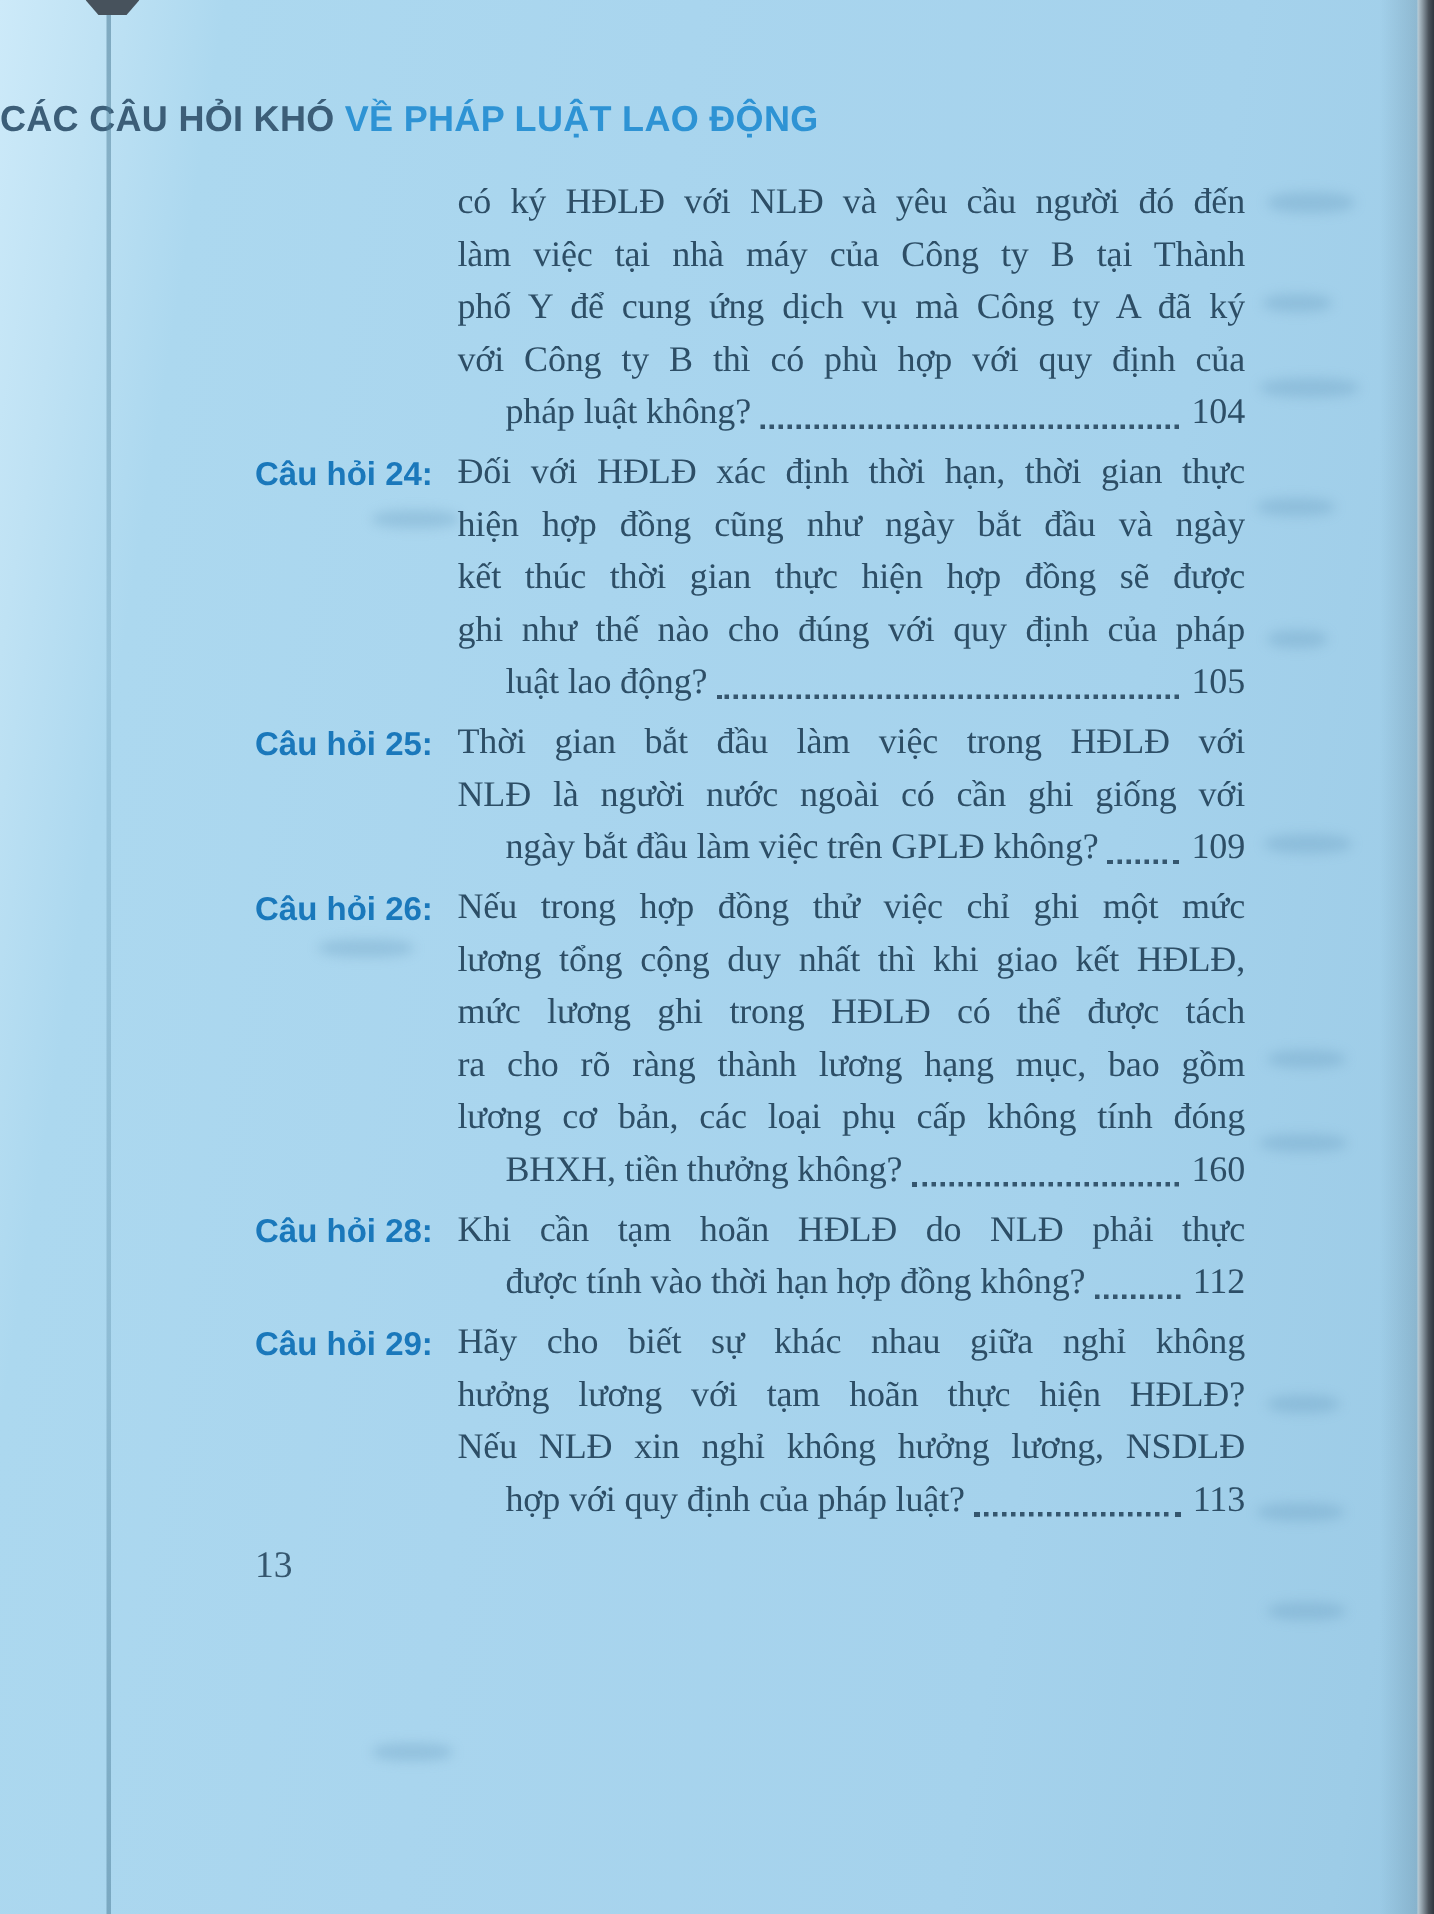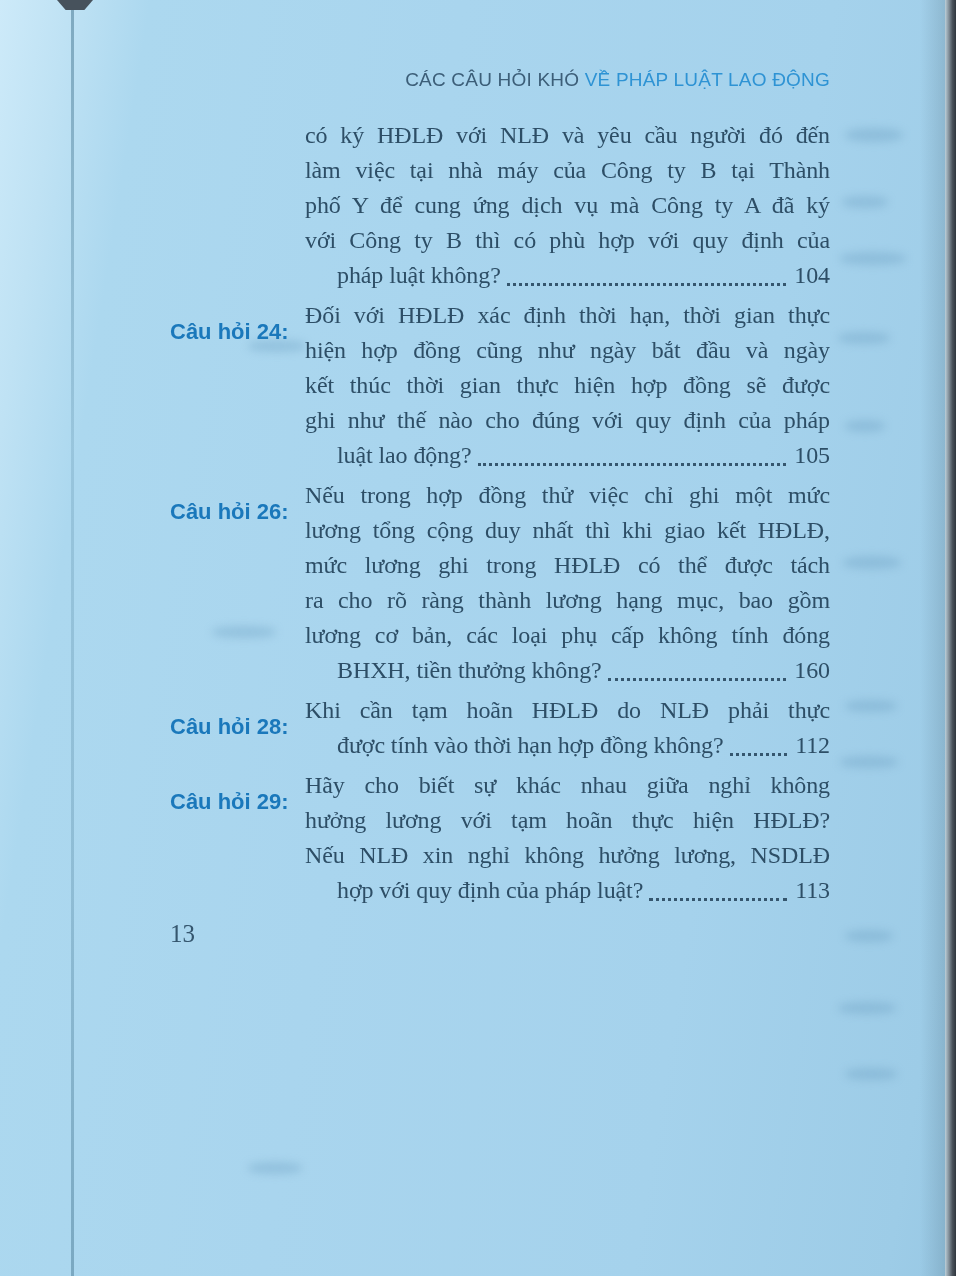--- a/index.html
+++ b/index.html
@@ -39,33 +39,32 @@
 
   
   .smudge {
     position:absolute; background:rgba(96,148,184,.30);
     filter:blur(4px); border-radius:45%;
   }
 
   
   .header {
     padding:70px 126px 0 0;
-    text-align:right;
     font-family:"Liberation Sans", sans-serif;
-    font-weight:normal; font-size:19px; line-height:20px;
+    font-weight:bold; font-size:24px; line-height:20px;
     letter-spacing:.2px; white-space:nowrap;
   }
   .header .t-dark { color:#3c5e78; }
   .header .t-blue { color:#2e93d4; }
 
   
   .toc { margin:28px 126px 0 170px; }
   .entry { position:relative; padding-left:135px; margin-bottom:5px; }
   .entry .label {
-    position:absolute; left:0; top:16px;
+    position:absolute; left:0; top:0;
     font-family:"Liberation Sans", sans-serif;
     font-weight:700; font-size:22px; line-height:35px;
     color:#1a78bb; white-space:nowrap;
   }
   .line {
     font-size:24px; line-height:35px; height:35px;
     color:#2d4e66; overflow:hidden;
     text-align:justify; text-align-last:justify;
     letter-spacing:-0.1px;
   }
@@ -137,20 +136,30 @@
         <div class="line">hiện hợp đồng cũng như ngày bắt đầu và ngày</div>
         <div class="line">kết thúc thời gian thực hiện hợp đồng sẽ được</div>
         <div class="line">ghi như thế nào cho đúng với quy định của pháp</div>
         <div class="leader">
           <span class="tail">luật lao động?</span>
           <span class="dots"></span>
           <span class="pg">105</span>
         </div>
       </div>
       <div class="entry">
+        <span class="label">Câu hỏi 25:</span>
+        <div class="line">Thời gian bắt đầu làm việc trong HĐLĐ với</div>
+        <div class="line">NLĐ là người nước ngoài có cần ghi giống với</div>
+        <div class="leader">
+          <span class="tail">ngày bắt đầu làm việc trên GPLĐ không?</span>
+          <span class="dots"></span>
+          <span class="pg">109</span>
+        </div>
+      </div>
+      <div class="entry">
         <span class="label">Câu hỏi 26:</span>
         <div class="line">Nếu trong hợp đồng thử việc chỉ ghi một mức</div>
         <div class="line">lương tổng cộng duy nhất thì khi giao kết HĐLĐ,</div>
         <div class="line">mức lương ghi trong HĐLĐ có thể được tách</div>
         <div class="line">ra cho rõ ràng thành lương hạng mục, bao gồm</div>
         <div class="line">lương cơ bản, các loại phụ cấp không tính đóng</div>
         <div class="leader">
           <span class="tail">BHXH, tiền thưởng không?</span>
           <span class="dots"></span>
           <span class="pg">160</span>

